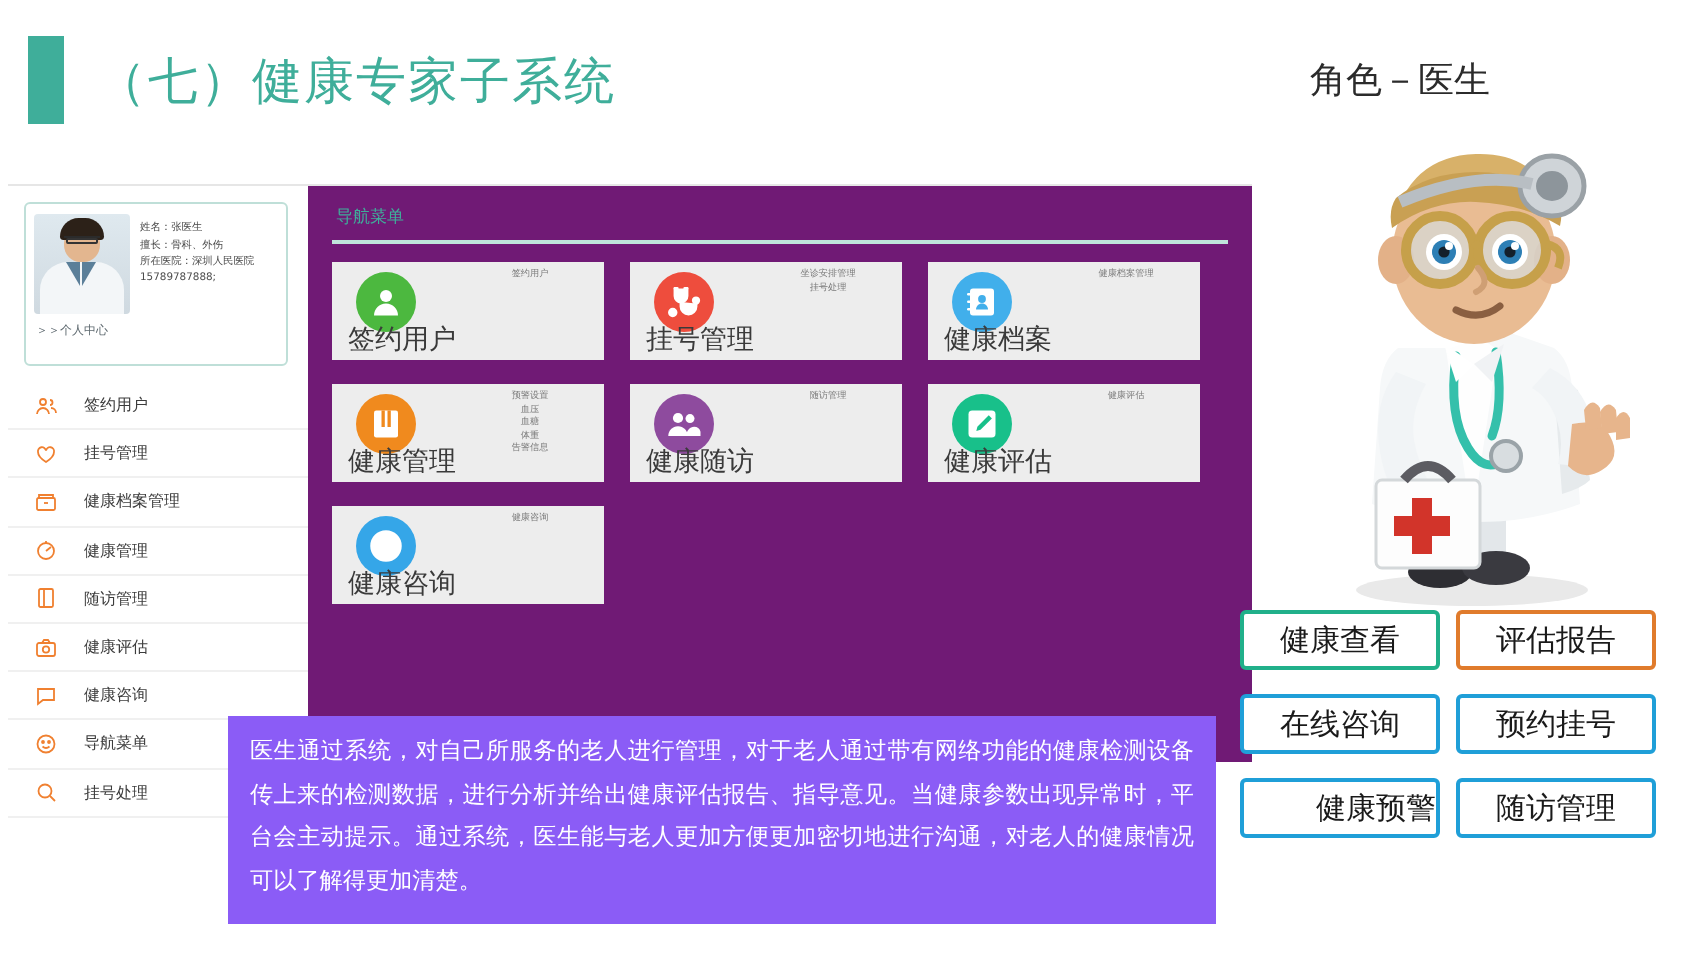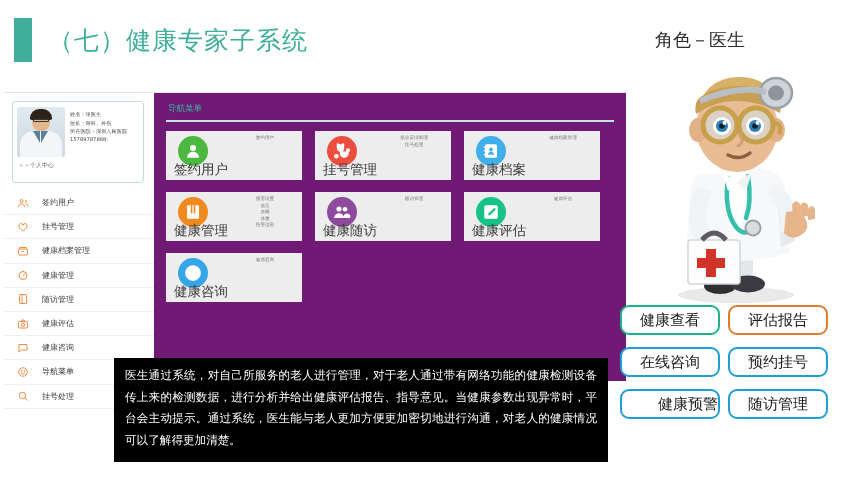--- a/index.html
+++ b/index.html
@@ -69,29 +69,29 @@
   .card-icon{position:absolute;left:12px;top:5px;width:30px;height:30px;border-radius:50%;
     display:flex;align-items:center;justify-content:center;}
   .card-icon svg{width:18px;height:18px;display:block;fill:#fff;}
   .card-sub{position:absolute;right:6px;top:4px;width:62px;text-align:center;
     font-size:4.6px;line-height:6.6px;color:#7a7a7a;
     font-family:"DejaVu Sans","Liberation Sans",sans-serif;}
   .card-title{position:absolute;left:8px;bottom:1px;font-size:13.5px;color:#3a3a3a;
     font-family:"DejaVu Sans","Liberation Sans",sans-serif;white-space:nowrap;}
   
   #desc-box{
-    position:absolute;left:114px;top:358px;width:494px;height:104px;background:#000000;
+    position:absolute;left:114px;top:358px;width:494px;height:104px;background:#8b5cf6;
     box-sizing:border-box;padding:7px 11px 0 11px;
   }
   #desc-text{font-size:11.6px;line-height:21.5px;color:#ffffff;text-align:justify;
     font-family:"DejaVu Sans","Liberation Sans",sans-serif;}
   
   #btn-grid{position:absolute;left:620px;top:305px;width:226px;display:flex;flex-wrap:wrap;}
   .fbtn{
-    width:100px;height:30px;margin:0 8px 12px 0;border:2px solid #1f9fd8;border-radius:9px;
+    width:100px;height:30px;margin:0 8px 12px 0;border:2px solid #1f9fd8;border-radius:3px;
     display:flex;align-items:center;justify-content:center;background:#fff;cursor:pointer;
     box-sizing:border-box;
   }
   .fbtn span{font-size:15px;color:#1a1a1a;font-family:"DejaVu Sans","Liberation Sans",sans-serif;white-space:nowrap;}
   
   #doctor{position:absolute;left:636px;top:62px;width:210px;height:245px;}
   #doctor svg{width:100%;height:100%;display:block;}
 </style>
 </head>
 <body>

